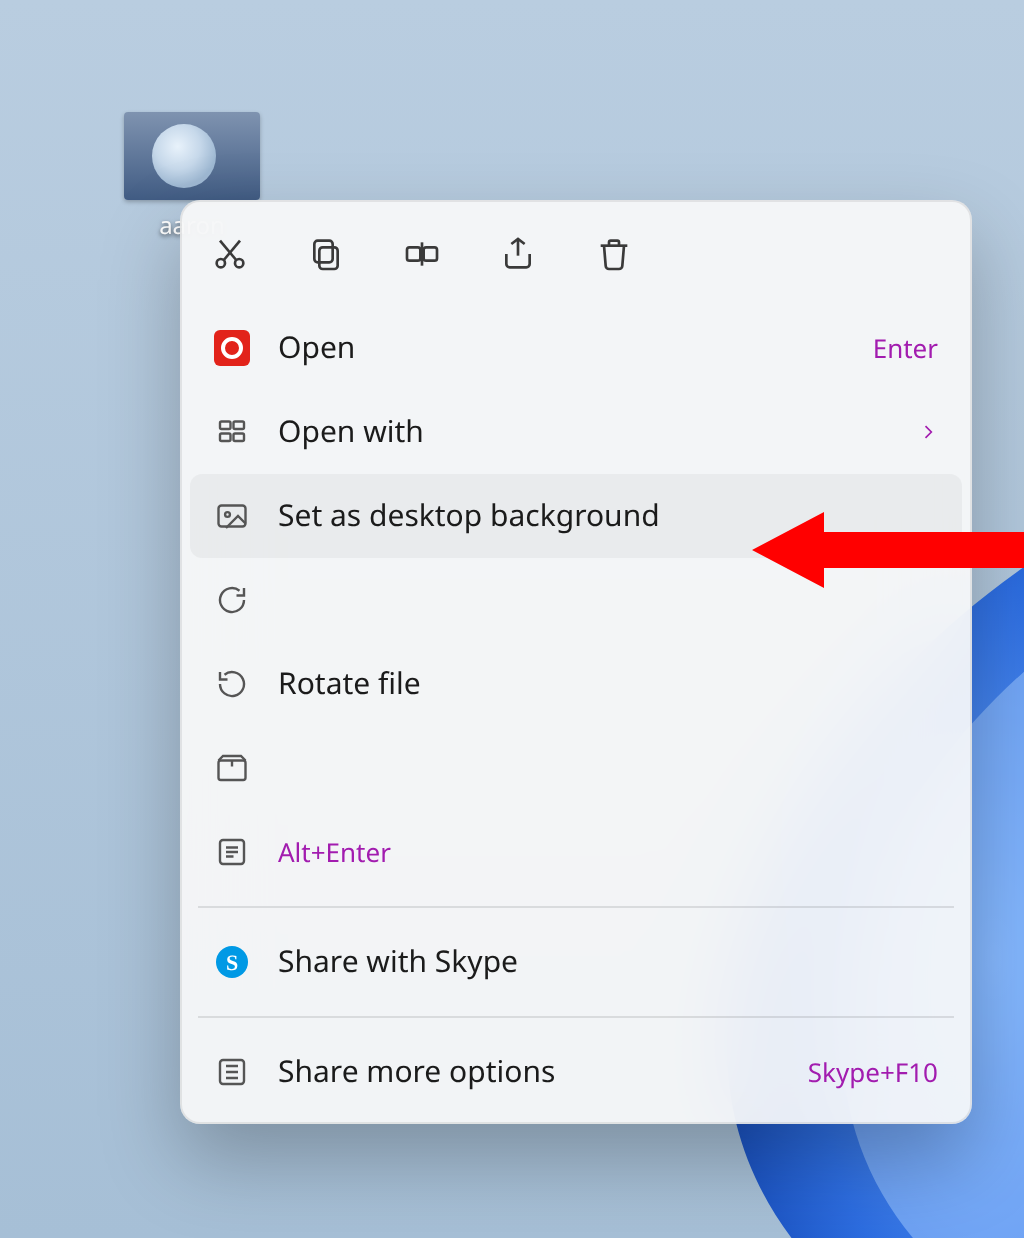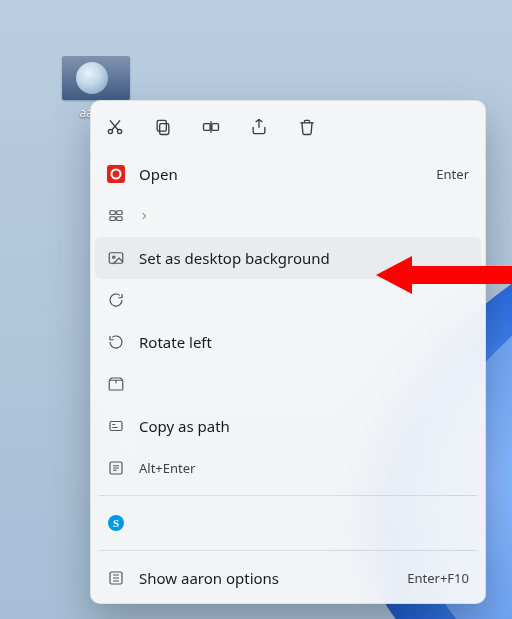--- a/index.html
+++ b/index.html
@@ -100,21 +100,21 @@
       justify-content: center;
       color: #555;
       flex: 0 0 18px;
     }
     .menu-item .mi-label {
       flex: 1;
       text-align: left;
     }
     .menu-item .mi-shortcut,
     .menu-item .mi-chevron {
-      color: #404040;
+      color: #a21caf;
       font-size: 13px;
     }
     .separator {
       height: 1px;
       background: rgba(0,0,0,0.1);
       margin: 6px 4px;
     }
     .arrow {
       position: absolute;
       left: 376px;
@@ -198,20 +198,21 @@
 
   <div class="menu-item">
     <span class="mi-icon">
       <svg width="18" height="18" viewBox="0 0 24 24" fill="none" stroke="currentColor" stroke-width="1.6">
         <rect x="4" y="5" width="7" height="5" rx="1"></rect>
           <rect x="13" y="5" width="7" height="5" rx="1"></rect>
         <rect x="4" y="13" width="7" height="5" rx="1"></rect>
           <rect x="13" y="13" width="7" height="5" rx="1"></rect>
       </svg>
     </span>
+    <span class="mi-label">Open with</span>
     <span class="mi-chevron">
       <svg width="10" height="10" viewBox="0 0 24 24" fill="none" stroke="currentColor" stroke-width="2">
           <path d="M9 5l7 7-7 7"></path>
         </svg>
     </span>
   </div>
 
   <div class="menu-item highlight">
     <span class="mi-icon">
       <svg width="18" height="18" viewBox="0 0 24 24" fill="none" stroke="currentColor" stroke-width="1.6">
@@ -232,74 +233,66 @@
     </span>
   </div>
 
   <div class="menu-item">
     <span class="mi-icon">
       <svg width="18" height="18" viewBox="0 0 24 24" fill="none" stroke="currentColor" stroke-width="1.6">
         <path d="M4 12a8 8 0 1 0 3-6.2"></path>
           <path d="M4 4v5h5"></path>
       </svg>
     </span>
-    <span class="mi-label">Rotate left</span>
+    <span class="mi-label">Rotate file</span>
   </div>
 
   <div class="menu-item">
     <span class="mi-icon">
       <svg width="18" height="18" viewBox="0 0 24 24" fill="none" stroke="currentColor" stroke-width="1.6">
         <path d="M3 7l3-3h12l3 3"></path>
           <rect x="3" y="7" width="18" height="13" rx="1.5"></rect>
           <path d="M12 7v4"></path>
       </svg>
     </span>
   </div>
 
-  <div class="menu-item">
-    <span class="mi-icon">
-      <svg width="18" height="18" viewBox="0 0 24 24" fill="none" stroke="currentColor" stroke-width="1.6">
-        <rect x="4" y="6" width="16" height="12" rx="2"></rect>
-          <path d="M7 10h4M7 14h7"></path>
-      </svg>
-    </span>
-    <span class="mi-label">Copy as path</span>
-  </div>
 
   <div class="menu-item">
     <span class="mi-icon">
       <svg width="18" height="18" viewBox="0 0 24 24" fill="none" stroke="currentColor" stroke-width="1.6">
         <rect x="4" y="4" width="16" height="16" rx="2"></rect>
           <path d="M8 9h8M8 12h8M8 15h5"></path>
       </svg>
     </span>
     <span class="mi-shortcut">Alt+Enter</span>
   </div>
 
   <div class="separator"></div>
 
   <div class="menu-item">
     <span class="mi-icon">
       <svg width="18" height="18" viewBox="0 0 18 18">
           <circle cx="9" cy="9" r="8" fill="#0099e5"></circle>
           <text x="9" y="13" text-anchor="middle" font-size="11" font-weight="700" fill="#fff" font-family="Segoe UI">S</text>
         </svg>
     </span>
+    <span class="mi-label">Share with Skype</span>
   </div>
 
   <div class="separator"></div>
 
   <div class="menu-item">
     <span class="mi-icon">
       <svg width="18" height="18" viewBox="0 0 24 24" fill="none" stroke="currentColor" stroke-width="1.6">
         <rect x="4" y="4" width="16" height="16" rx="2"></rect>
           <path d="M8 8h8M8 12h8M8 16h8"></path>
       </svg>
     </span>
-    <span class="mi-label">Show aaron options</span>
-    <span class="mi-shortcut">Enter+F10</span>
+    <span class="mi-label">Share more options</span>
+    <span class="mi-shortcut">Skype+F10</span>
   </div>
 
 </div>
 
 <svg class="arrow" viewBox="0 0 140 50">
   <polygon points="0,25 36,6 36,16 140,16 140,34 36,34 36,44" fill="#ff0000"></polygon>
 </svg>
 
 </body></html>

